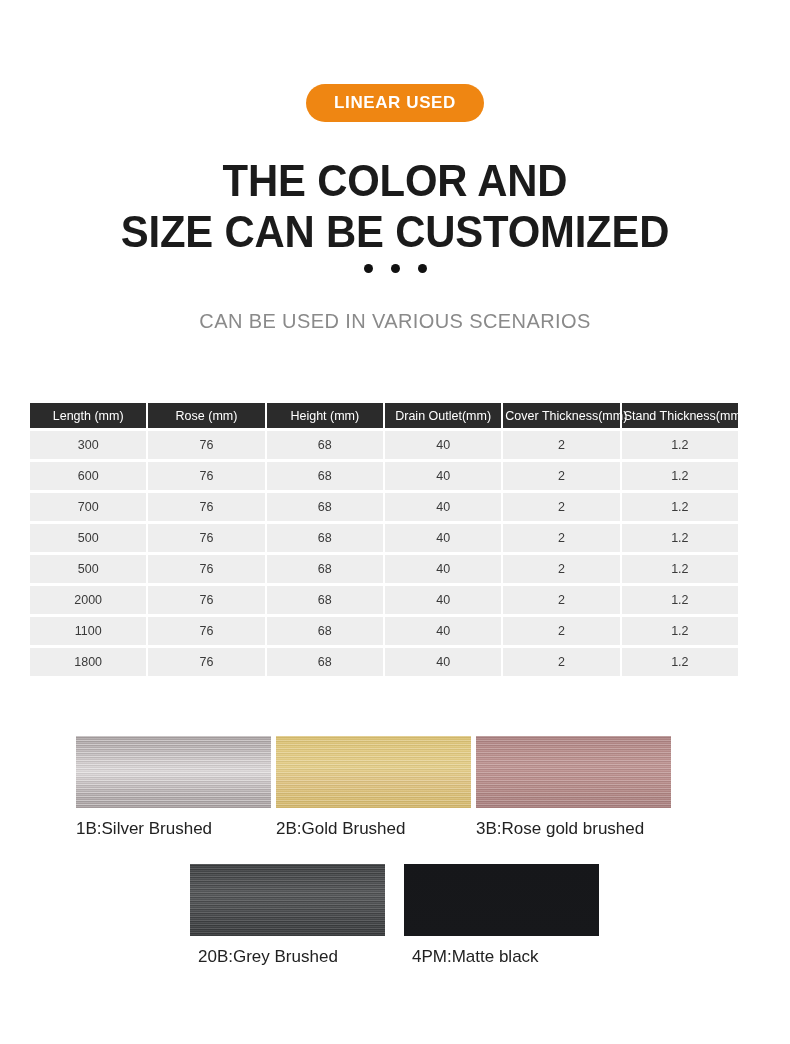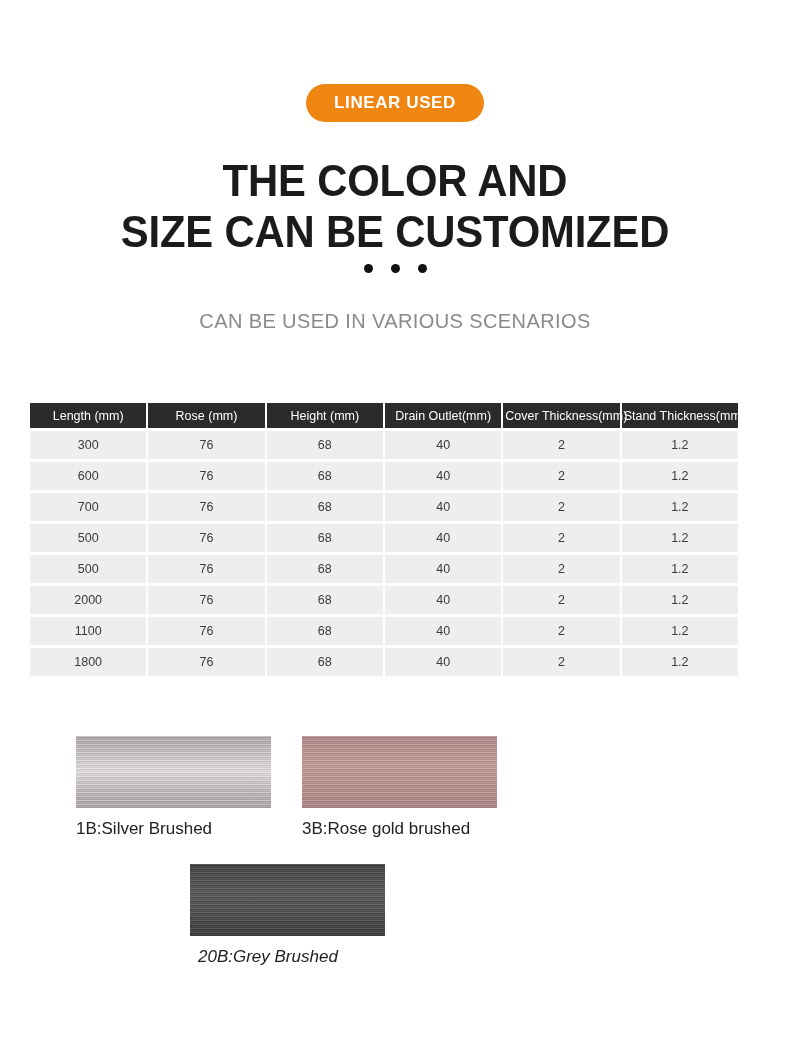--- a/index.html
+++ b/index.html
@@ -125,36 +125,36 @@
   .swatch-row {
     position: absolute;
     left: 0;
     width: 790px;
     display: flex;
   }
   .swatch-row-1 { top: 736px; padding-left: 76px; }
   .swatch-row-2 { top: 864px; padding-left: 190px; }
 
   .swatch-cell {
-    width: 226px;
+    width: 200px;
     box-sizing: border-box;
   }
   .swatch-row-2 .swatch-cell { width: 214px; }
 
   .swatch {
     width: 195px;
     height: 72px;
   }
   .swatch-label {
     margin-top: 11px;
     font-size: 17px;
     color: #222222;
     white-space: nowrap;
   }
-  .swatch-row-2 .swatch-label { padding-left: 8px; font-style: italic; }
+  .swatch-row-2 .swatch-label { padding-left: 8px; }
 
   
   .tex-silver {
     background-image:
       repeating-linear-gradient(to bottom,
         rgba(255,255,255,0.40) 0px, rgba(255,255,255,0.40) 1px,
         rgba(0,0,0,0.05) 1px, rgba(0,0,0,0.05) 2px,
         rgba(255,255,255,0.16) 2px, rgba(255,255,255,0.16) 3px,
         rgba(0,0,0,0.02) 3px, rgba(0,0,0,0.02) 4px),
       linear-gradient(to bottom,
@@ -298,24 +298,32 @@
         </tr>
       </tbody>
   </table>
 
   <div class="swatch-row swatch-row-1">
       <div class="swatch-cell">
         <div class="swatch tex-silver" style="background-color: rgb(202, 196, 197);"></div>
         <div class="swatch-label">1B:Silver Brushed</div>
       </div>
       <div class="swatch-cell">
+        <div class="swatch tex-gold" style="background-color: rgb(223, 199, 127);"></div>
+        <div class="swatch-label">2B:Gold Brushed</div>
+      </div>
+      <div class="swatch-cell">
         <div class="swatch tex-rose" style="background-color: rgb(183, 141, 139);"></div>
         <div class="swatch-label">3B:Rose gold brushed</div>
       </div>
     </div>
   <div class="swatch-row swatch-row-2">
       <div class="swatch-cell">
         <div class="swatch tex-grey" style="background-color: rgb(76, 78, 80);"></div>
         <div class="swatch-label">20B:Grey Brushed</div>
       </div>
+      <div class="swatch-cell">
+        <div class="swatch tex-black" style="background-color: rgb(22, 23, 26);"></div>
+        <div class="swatch-label">4PM:Matte black</div>
+      </div>
     </div>
 
 </div>
 
 </body></html>

